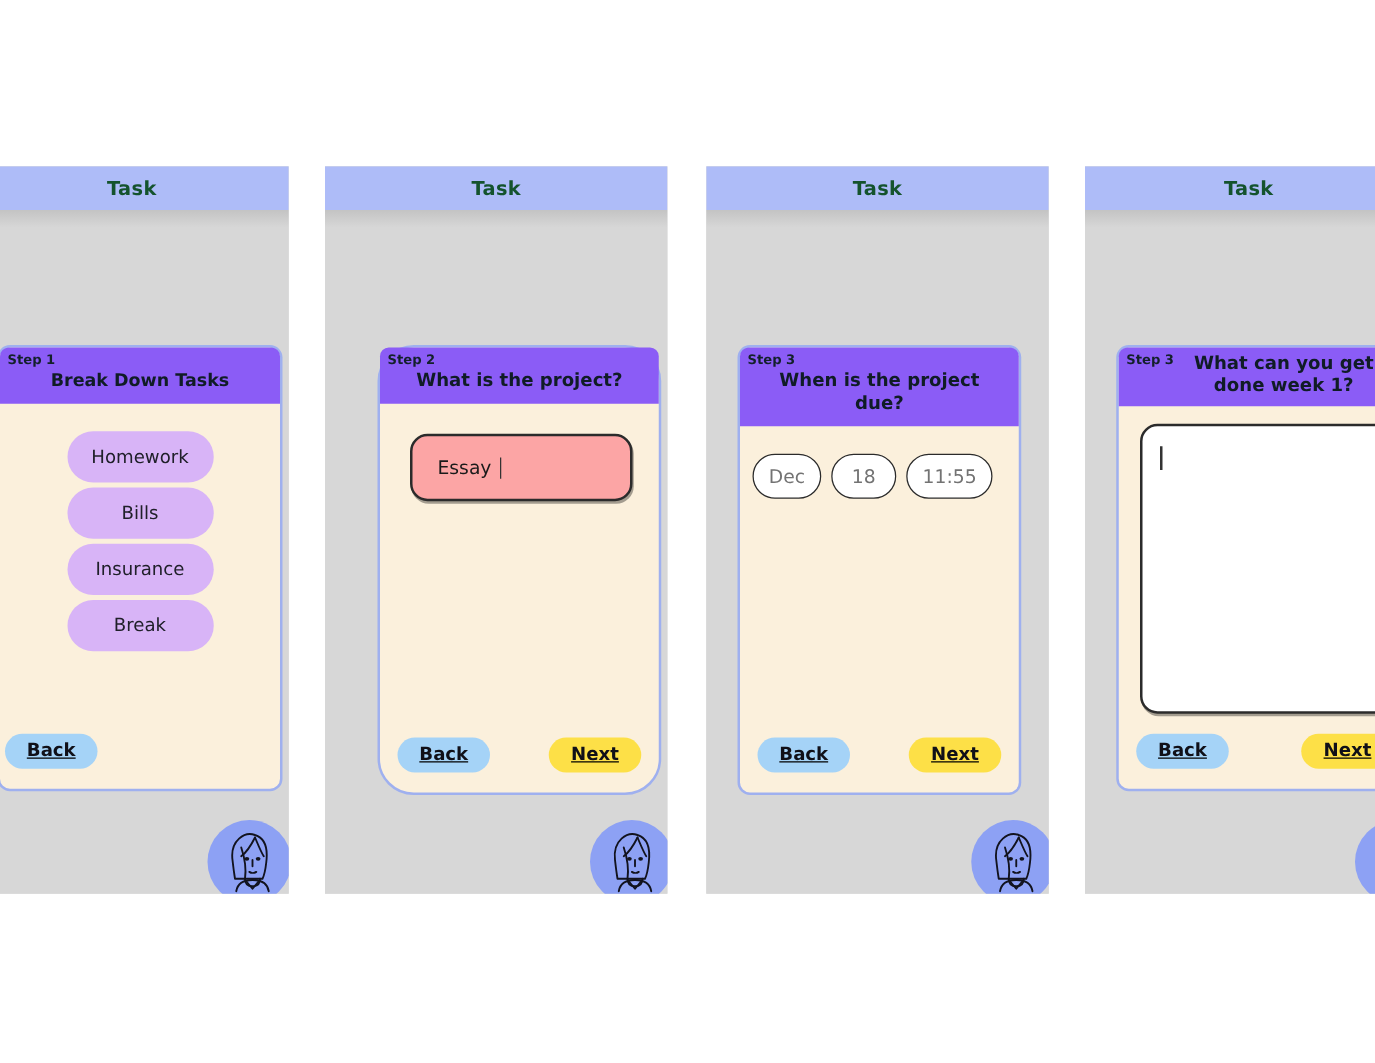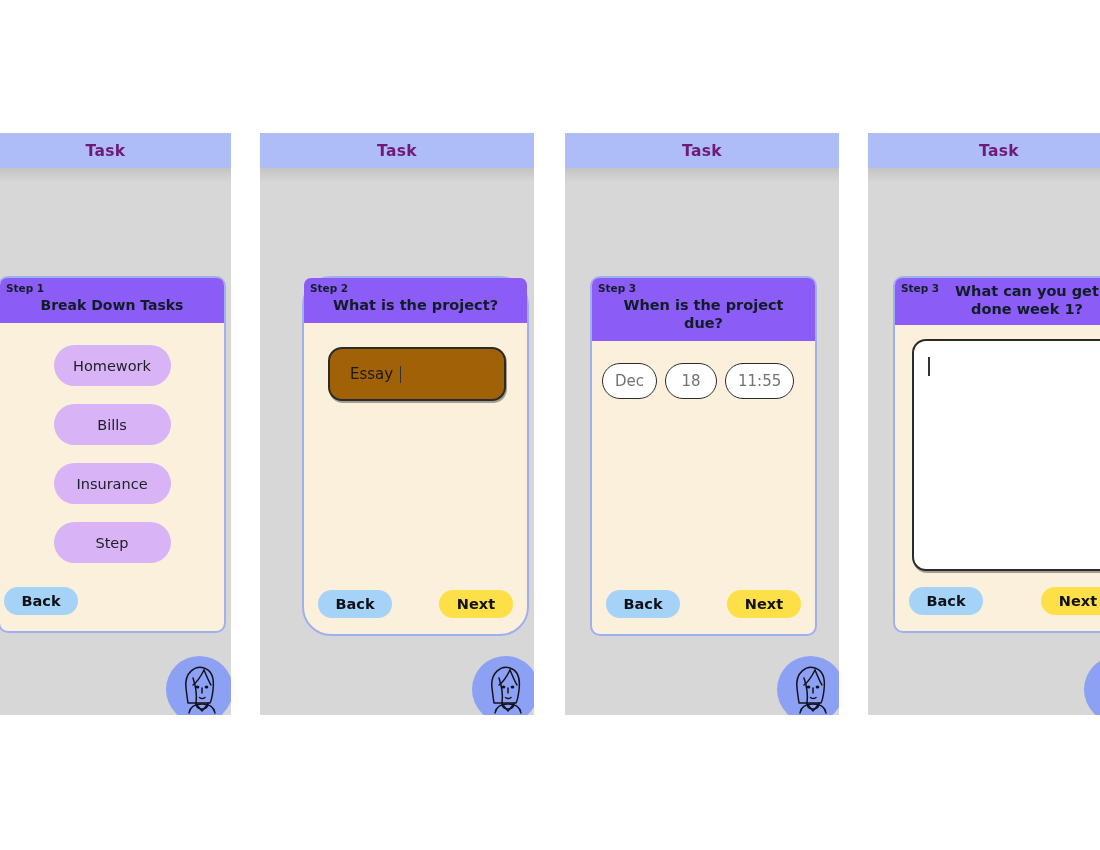--- a/index.html
+++ b/index.html
@@ -39,21 +39,21 @@
     background: #aebcf8;
     display: flex;
     align-items: center;
     justify-content: center;
     position: relative;
     z-index: 3;
   }
   .phone-title {
     font-size: 15.5px;
     font-weight: bold;
-    color: #701a75;
+    color: #14532d;
     letter-spacing: .3px;
   }
   .phone-body {
     position: relative;
     height: 547px;
     background: #d7d7d7;
   }
   .phone-body::before{
     content:"";
     position:absolute;
@@ -112,21 +112,21 @@
     position: relative;
     padding: 0;
   }
 
   
   .choice-list {
     padding-top: 22px;
     display: flex;
     flex-direction: column;
     align-items: center;
-    gap: 18px;
+    gap: 4px;
   }
   .choice-pill {
     width: 117px;
     height: 41px;
     background: #d8b4f7;
     border-radius: 21px;
     display: flex;
     align-items: center;
     justify-content: center;
     font-size: 14.5px;
@@ -134,21 +134,21 @@
     cursor: pointer;
   }
 
   
   .text-field {
     position: absolute;
     left: 24px;
     top: 24px;
     width: 178px;
     height: 54px;
-    background: #a16207;
+    background: #fca5a5;
     border: 2px solid #2b2b2b;
     border-radius: 14px;
     box-sizing: border-box;
     display: flex;
     align-items: center;
     padding-left: 20px;
     font-size: 15px;
     color: #1a1a1a;
     box-shadow: 1px 2px 0 rgba(0,0,0,.35);
   }
@@ -207,20 +207,21 @@
   }
 
   
   .step-foot {
     flex: 0 0 auto;
     height: 52px;
     display: flex;
     align-items: center;
     justify-content: space-between;
     padding: 0 14px 4px 14px;
+    text-decoration: underline;
   }
   .p1 .step-foot { justify-content: flex-start; padding-left: 4px; }
   .nav-btn {
     height: 28px;
     min-width: 74px;
     border-radius: 15px;
     display: flex;
     align-items: center;
     justify-content: center;
     font-size: 14.5px;
@@ -260,21 +261,21 @@
       <div class="step-card">
         <div class="step-head">
           <div class="step-label">Step 1</div>
           <div class="step-question">Break Down Tasks</div>
         </div>
         <div class="step-body">
           <div class="choice-list">
             <div class="choice-pill">Homework</div>
             <div class="choice-pill">Bills</div>
             <div class="choice-pill">Insurance</div>
-            <div class="choice-pill">Step</div>
+            <div class="choice-pill">Break</div>
           </div>
         </div>
         <div class="step-foot">
           <div class="nav-btn nav-back">Back</div>
         </div>
       </div>
 
       <div class="avatar">
         <svg width="67" height="67" viewBox="0 0 67 67">
           <g fill="none" stroke="#12131e" stroke-width="1.5" stroke-linecap="round" stroke-linejoin="round">

